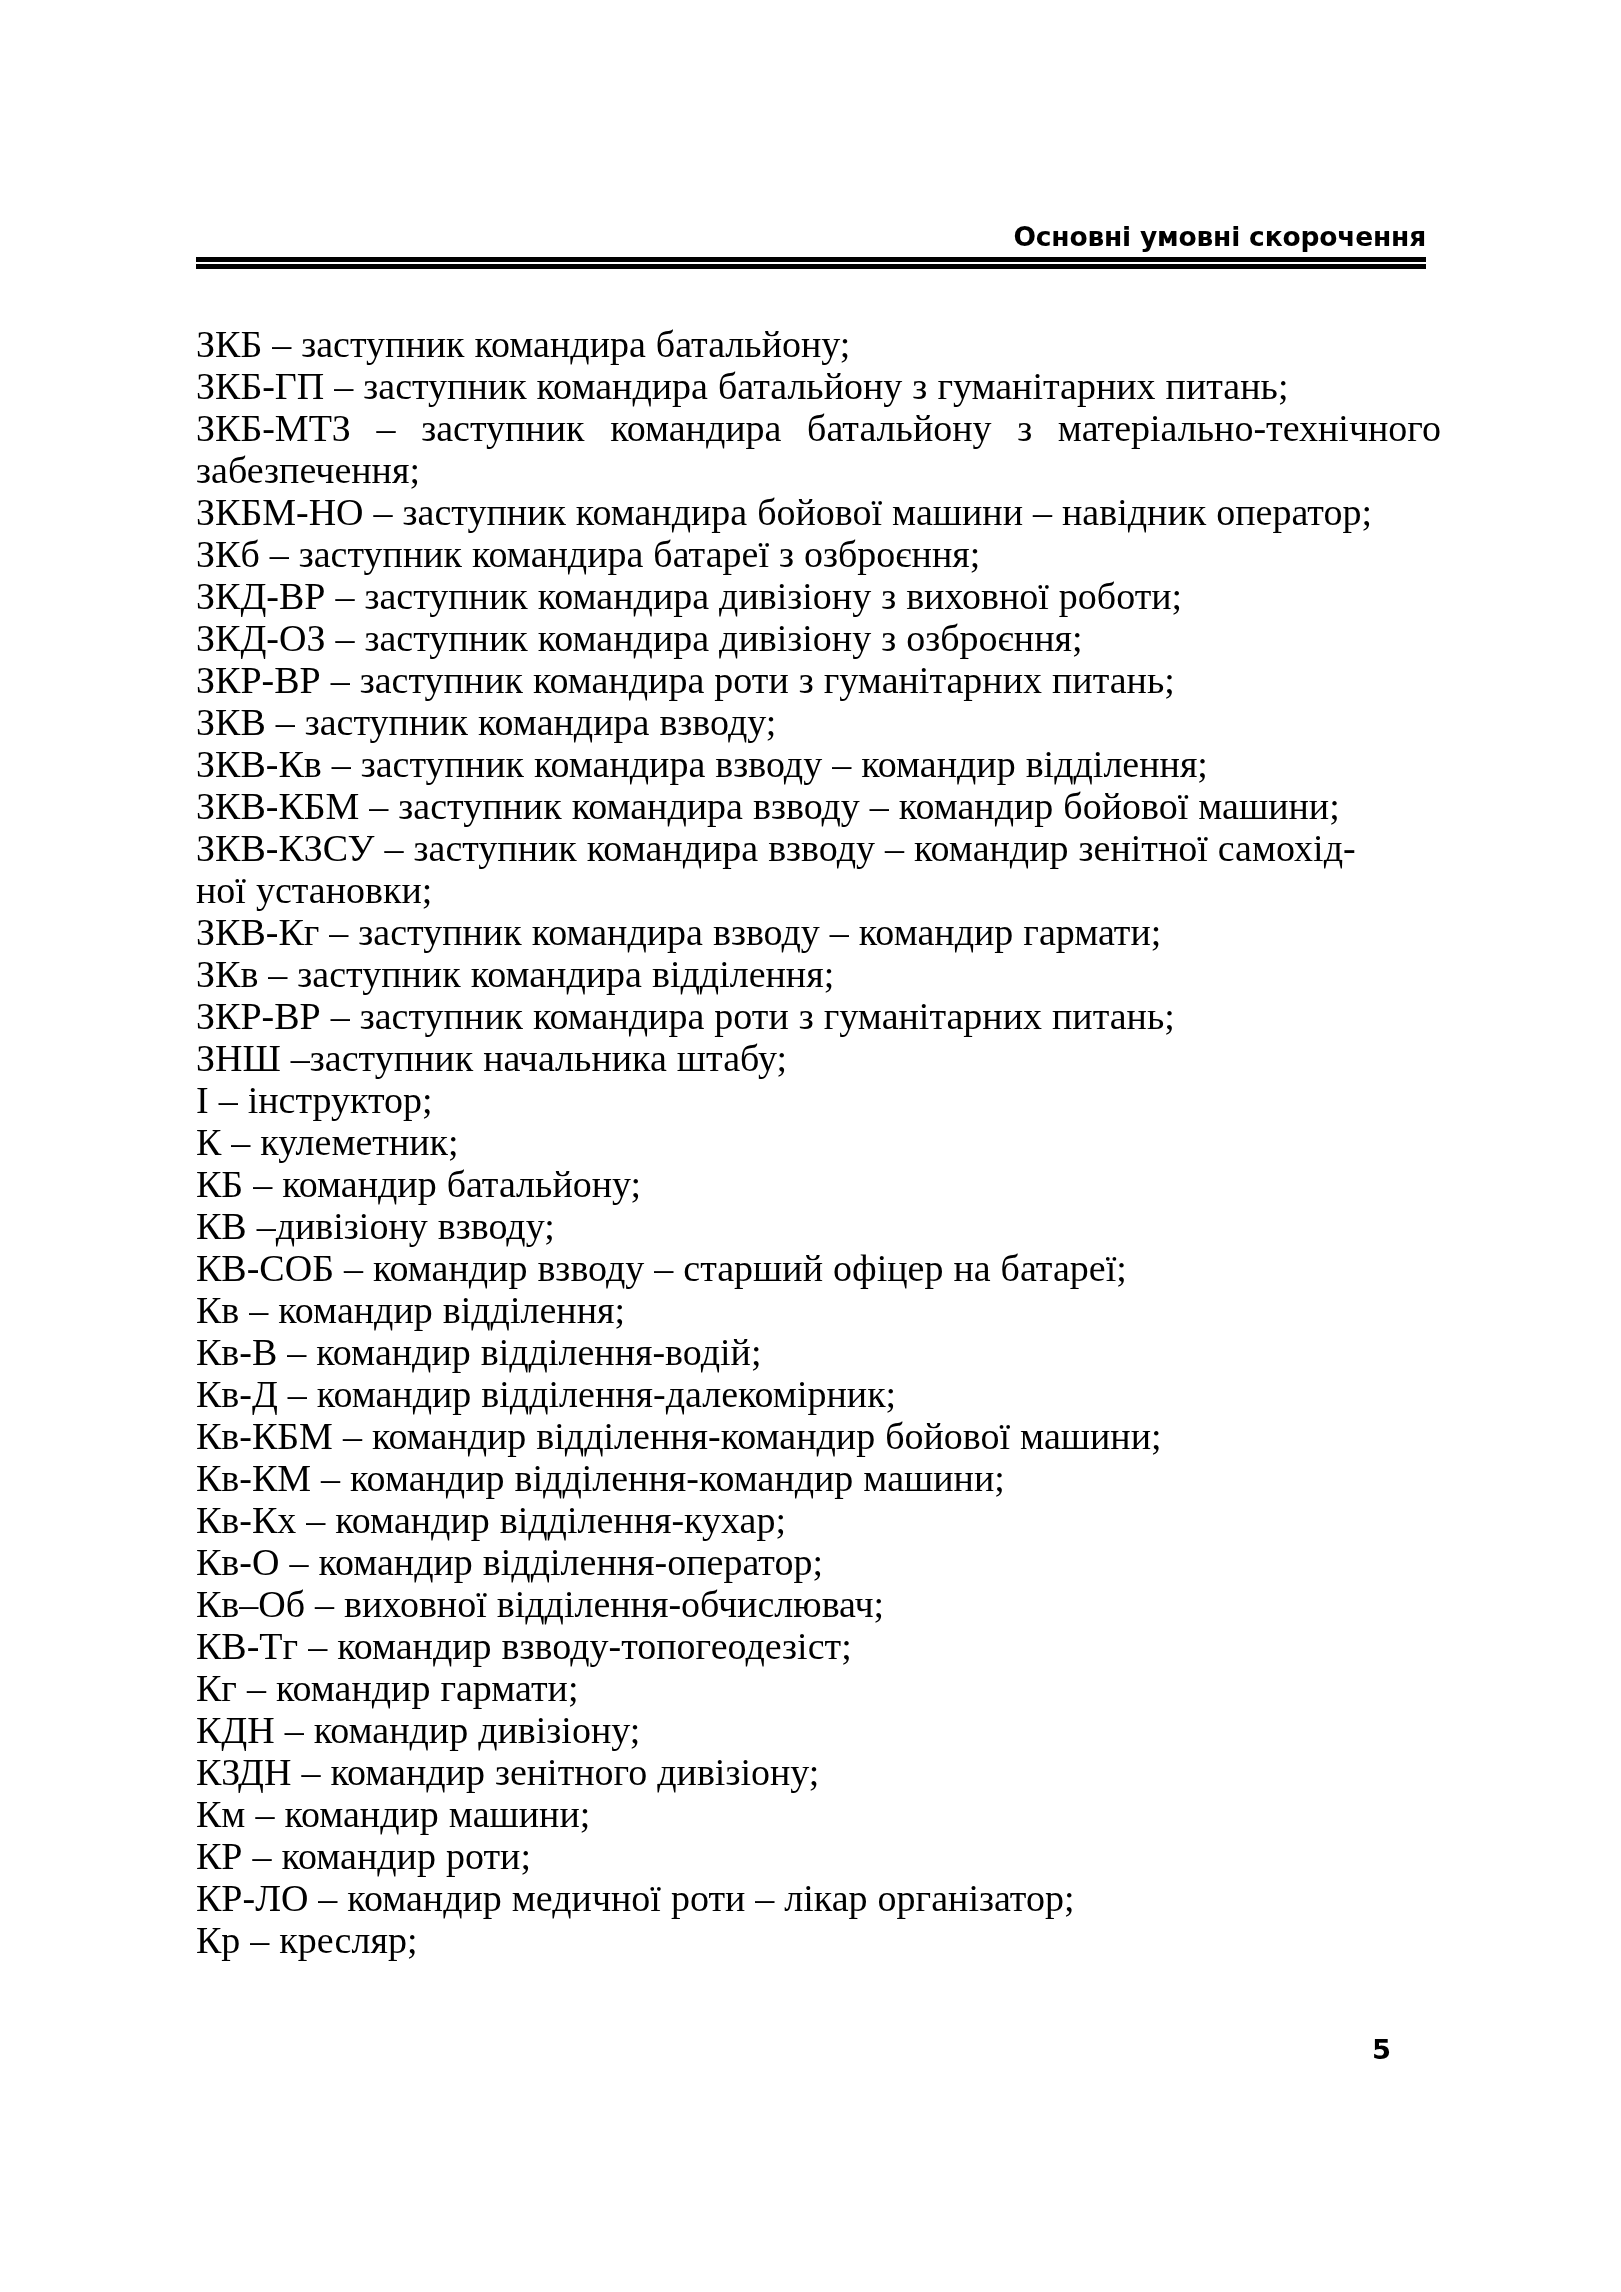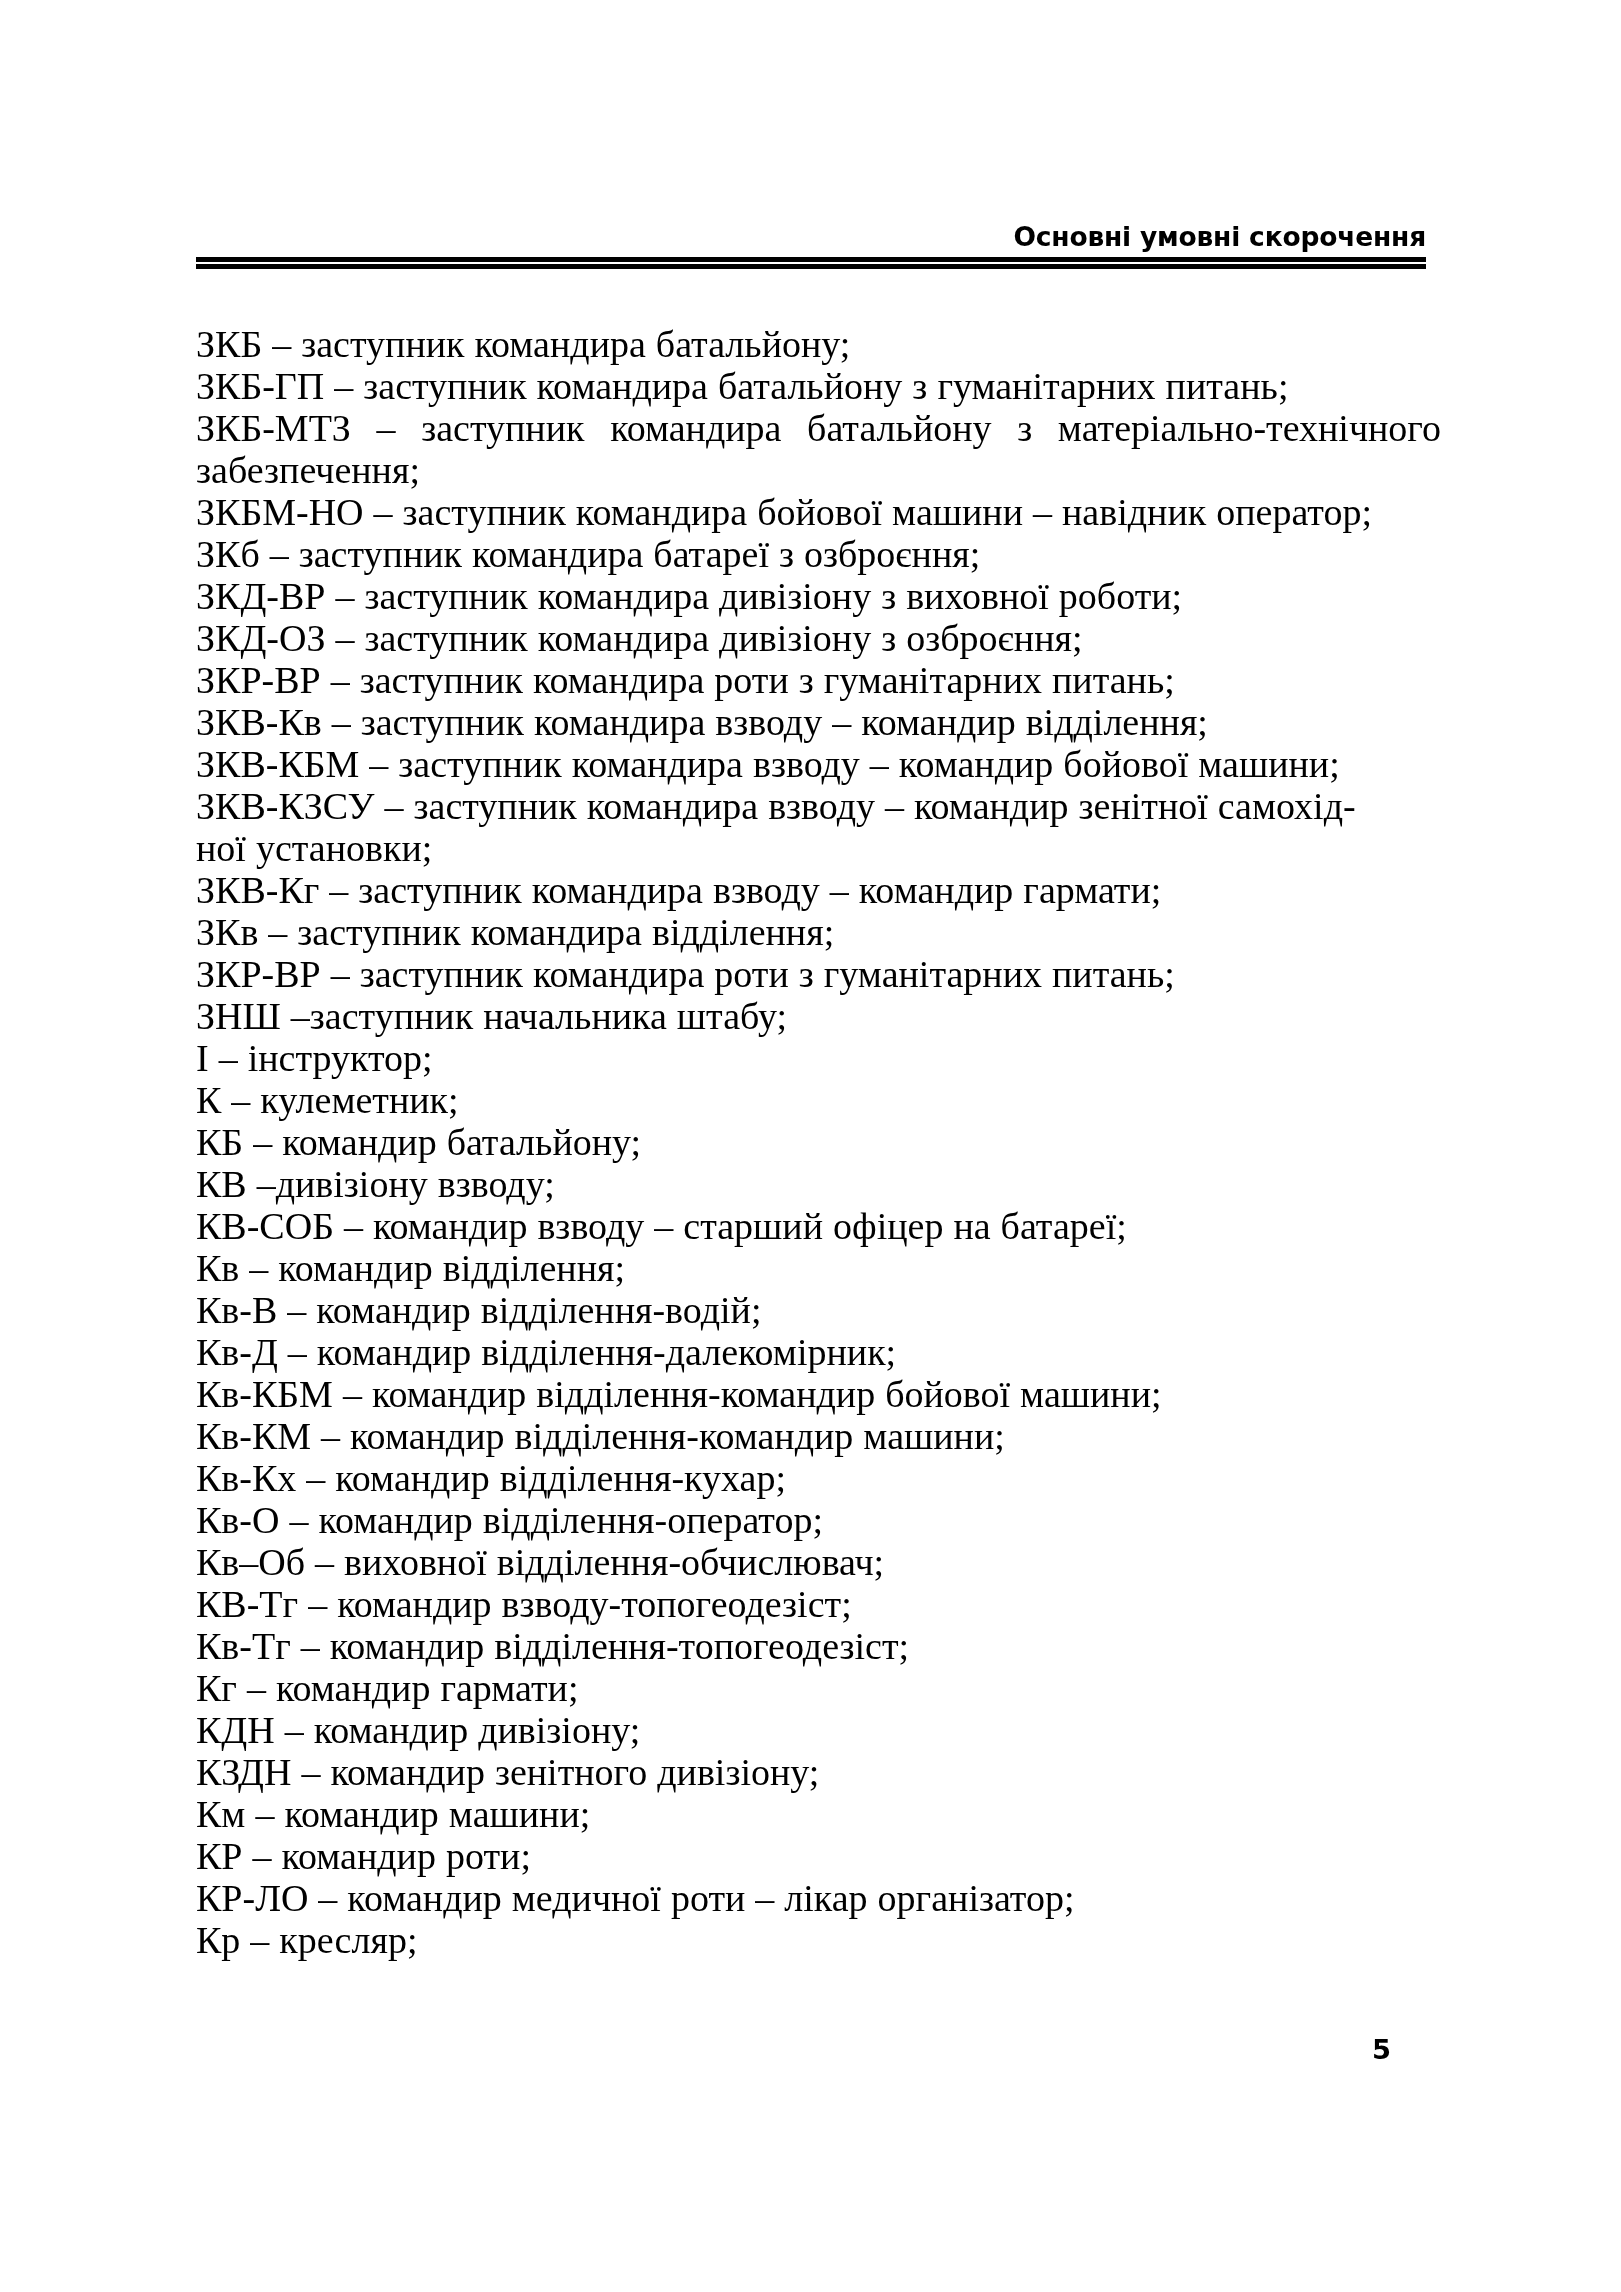--- a/index.html
+++ b/index.html
@@ -101,20 +101,21 @@
 
   <div class="body-zone" id="body-zone">
       <p class="abbr-line">ЗКБ – заступник командира батальйону;</p>
       <p class="abbr-line">ЗКБ-ГП – заступник командира батальйону з гуманітарних питань;</p>
       <p class="abbr-line wrapped">ЗКБ-МТЗ – заступник командира батальйону з матеріально-технічного забезпечення;</p>
       <p class="abbr-line">ЗКБМ-НО – заступник командира бойової машини – навідник оператор;</p>
       <p class="abbr-line">ЗКб – заступник командира батареї з озброєння;</p>
       <p class="abbr-line">ЗКД-ВР – заступник командира дивізіону з виховної роботи;</p>
       <p class="abbr-line">ЗКД-ОЗ – заступник командира дивізіону з озброєння;</p>
       <p class="abbr-line">ЗКР-ВР – заступник командира роти з гуманітарних питань;</p>
+      <p class="abbr-line">ЗКВ – заступник командира взводу;</p>
       <p class="abbr-line">ЗКВ-Кв – заступник командира взводу – командир відділення;</p>
       <p class="abbr-line">ЗКВ-КБМ – заступник командира взводу – командир бойової машини;</p>
       <p class="abbr-line wrapped">ЗКВ-КЗСУ – заступник командира взводу – командир зенітної самохід-
 ної установки;</p>
       <p class="abbr-line">ЗКВ-Кг – заступник командира взводу – командир гармати;</p>
       <p class="abbr-line">ЗКв – заступник командира відділення;</p>
       <p class="abbr-line">ЗКР-ВР – заступник командира роти з гуманітарних питань;</p>
       <p class="abbr-line">ЗНШ –заступник начальника штабу;</p>
       <p class="abbr-line">І – інструктор;</p>
       <p class="abbr-line">К – кулеметник;</p>
@@ -123,21 +124,20 @@
       <p class="abbr-line">КВ-СОБ – командир взводу – старший офіцер на батареї;</p>
       <p class="abbr-line">Кв – командир відділення;</p>
       <p class="abbr-line">Кв-В – командир відділення-водій;</p>
       <p class="abbr-line">Кв-Д – командир відділення-далекомірник;</p>
       <p class="abbr-line">Кв-КБМ – командир відділення-командир бойової машини;</p>
       <p class="abbr-line">Кв-КМ – командир відділення-командир машини;</p>
       <p class="abbr-line">Кв-Кх – командир відділення-кухар;</p>
       <p class="abbr-line">Кв-О – командир відділення-оператор;</p>
       <p class="abbr-line">Кв–Об – виховної відділення-обчислювач;</p>
       <p class="abbr-line">КВ-Тг – командир взводу-топогеодезіст;</p>
-      <p class="abbr-line">Кв-Тг – командир відділення-топогеодезіст;</p>
       <p class="abbr-line">Кг – командир гармати;</p>
       <p class="abbr-line">КДН – командир дивізіону;</p>
       <p class="abbr-line">КЗДН – командир зенітного дивізіону;</p>
       <p class="abbr-line">Км – командир машини;</p>
       <p class="abbr-line">КР – командир роти;</p>
       <p class="abbr-line">КР-ЛО – командир медичної роти – лікар організатор;</p>
       <p class="abbr-line">Кр – кресляр;</p>
     </div>
 
   <div class="page-number">5</div>

